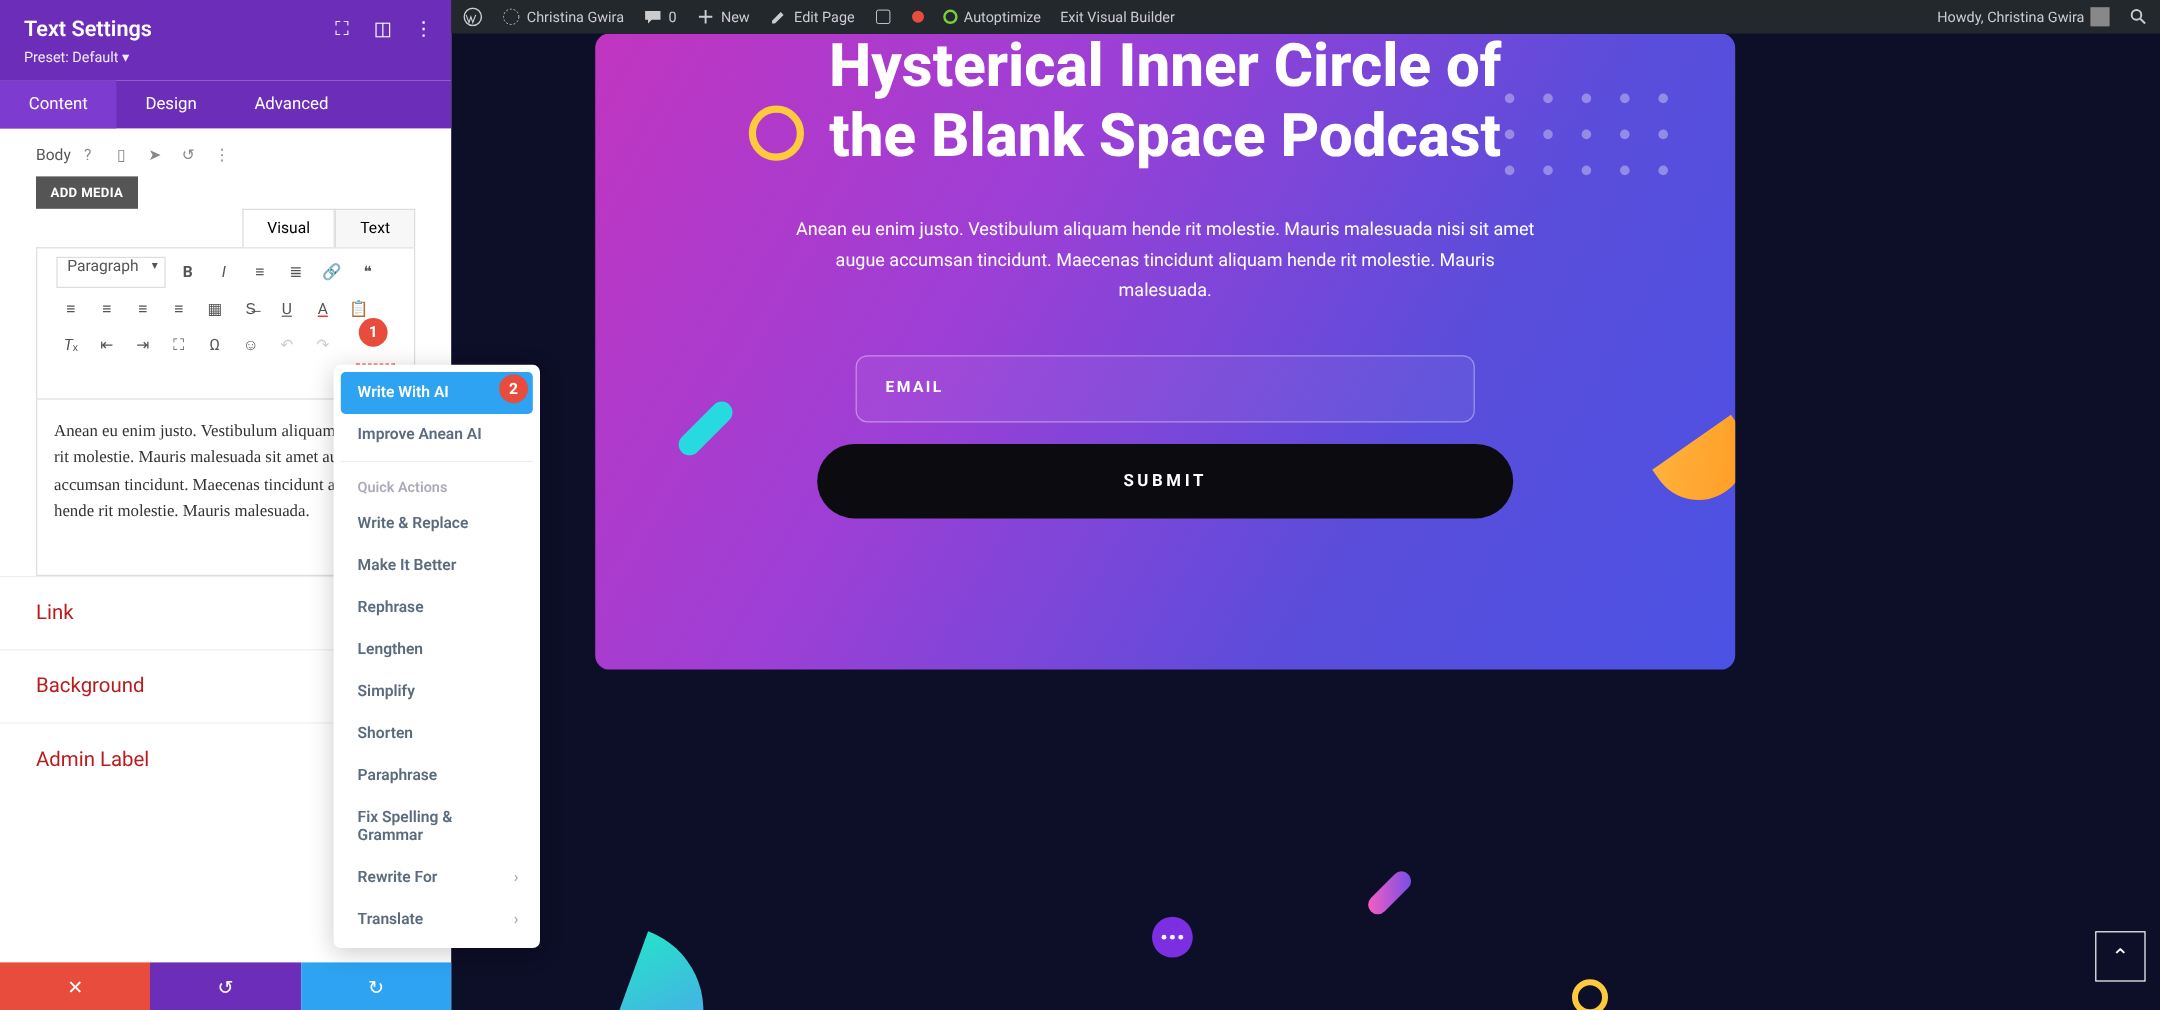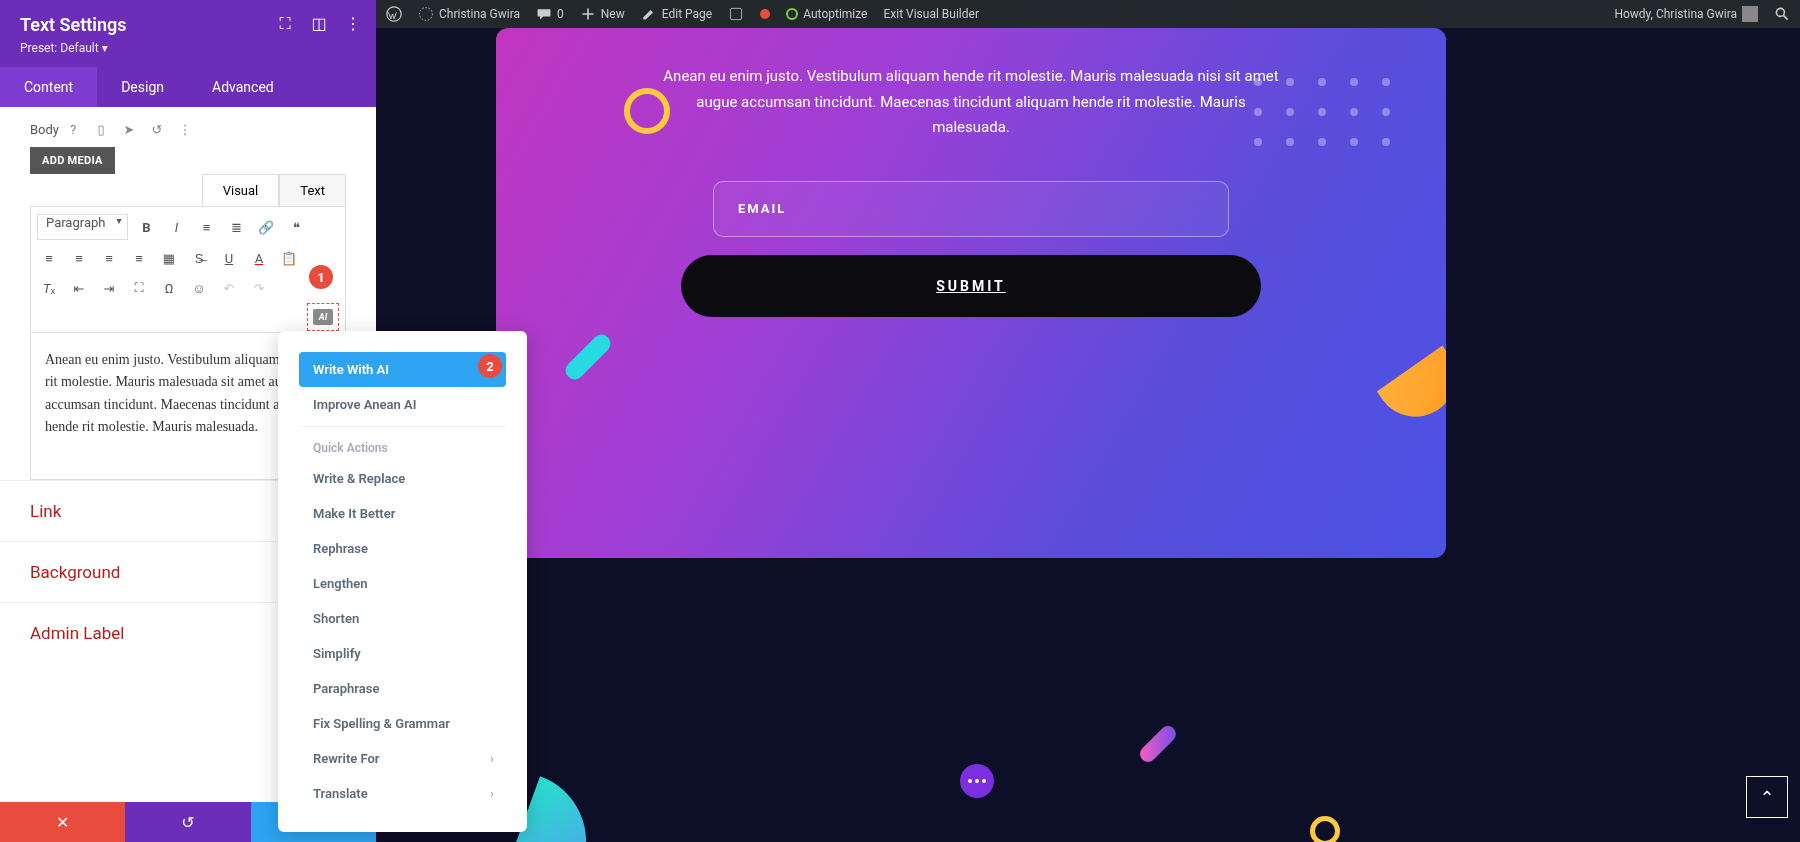--- a/index.html
+++ b/index.html
@@ -32,21 +32,21 @@
 .body-row .mini-icons { display: flex; gap: 12px; margin-left: 6px; }
 .mini-icon { width: 16px; height: 16px; display:flex; align-items:center; justify-content:center; cursor:pointer; color:#888; }
 
 .add-media { margin: 10px 0 0 30px; background: #555; color:#fff; border:none; padding:7px 12px; font-size:11px; font-weight:bold; letter-spacing:.3px; cursor:pointer; }
 
 .editor-wrap { margin: 0 30px; }
 .editor-tabs { display:flex; justify-content:flex-end; }
 .editor-tab { border:1px solid #ddd; border-bottom:none; padding:8px 20px; font-size:13px; background:#f7f7f7; cursor:pointer; }
 .editor-tab.active { background:#fff; }
 
-.toolbar { border:1px solid #ddd; background:#fff; padding:4px 6px; }
+.toolbar { border:1px solid #ddd; background:#fff; padding:4px 16px; }
 .toolbar-row { display:flex; align-items:center; gap:6px; flex-wrap:wrap; padding:3px 0; }
 .tb-btn { width:24px; height:24px; display:flex; align-items:center; justify-content:center; cursor:pointer; color:#555; font-size:13px; border-radius:2px; }
 .format-select { height:26px; border:1px solid #ddd; padding:0 22px 0 8px; font-size:13px; color:#555; background:#fff; cursor:pointer; position:relative; }
 .format-select::after { content:'▾'; position:absolute; right:6px; font-size:10px; }
 
 .ai-btn-region { position: relative; display: inline-block; }
 .ai-dashed { position:absolute; top:-6px; left:-6px; right:-6px; bottom:-6px; border:1px dashed #e74c3c; pointer-events:none; }
 .ai-btn { width:20px; height:16px; background:#8a8a8a; color:#fff; font-size:9px; font-weight:bold; display:flex; align-items:center; justify-content:center; border-radius:2px; cursor:pointer;font-style:italic; }
 
 .marker { position:absolute; width:24px; height:24px; background:#e74c3c; border-radius:50%; color:#fff; font-weight:bold; font-size:13px; display:flex; align-items:center; justify-content:center; z-index:200; }
@@ -58,34 +58,34 @@
 .help-row { text-align:right; padding:14px 30px; font-size:14px; color:#666; display:flex; justify-content:flex-end; align-items:center; gap:6px; }
 .help-q { width:16px; height:16px; background:#2ea3f2; color:#fff; border-radius:50%; font-size:11px; display:flex; align-items:center; justify-content:center; }
 
 .panel-footer { position:absolute; bottom:0; left:0; width:376px; height:40px; display:flex; }
 .footer-btn { flex:1; display:flex; align-items:center; justify-content:center; color:#fff; cursor:pointer; font-size:16px; }
 .fb-red { background:#e74c3c; }
 .fb-purple { background:#6c2eb9; }
 .fb-blue { background:#2ea3f2; }
 
 
-.ai-menu { position:absolute; top:331px; left:278px; width:249px; background:#fff; border-radius:6px; box-shadow:0 4px 20px rgba(0,0,0,.2); padding:21px; z-index:300; }
+.ai-menu { position:absolute; top:304px; left:278px; width:172px; background:#fff; border-radius:6px; box-shadow:0 4px 20px rgba(0,0,0,.2); padding:6px; z-index:300; }
 .ai-menu-item { padding:10px 14px; font-size:13px; color:#5b6b7d; cursor:pointer; border-radius:4px; position:relative; font-weight:600; }
 .ai-menu-item.highlight { background:#2ea3f2; color:#fff; }
 .ai-menu-item.sub::after { content:'›'; position:absolute; right:12px; color:#aab; }
 .ai-menu-header { padding:10px 14px 6px; font-size:12px; color:#aab; font-weight:600; }
 .ai-menu-divider { height:1px; background:#eee; margin:4px 0; }
 
 
 .preview { position:absolute; top:28px; left:376px; right:0; bottom:0; background:#0d0e27; overflow:hidden; }
 .hero-card { position:absolute; top:0; left:120px; width:950px; height:530px; background:linear-gradient(120deg,#c035c0 0%, #9d3fd6 35%, #5a4ddb 70%, #4b52e3 100%); border-radius:12px; padding:0 60px; color:#fff; text-align:center; overflow:hidden; }
 .hero-title { font-size:50px; font-weight:800; line-height:1.15; margin-top:0; }
 .hero-para { font-size:15px; line-height:1.7; margin:36px auto 0; max-width:620px; }
 .email-input { width:516px; height:56px; margin:40px auto 16px; border:1px solid rgba(255,255,255,.4); border-radius:10px; background:rgba(255,255,255,.05); padding:0 24px; color:#fff; font-size:13px; letter-spacing:2px; font-weight:bold; display:flex; align-items:center; }
-.submit-btn { width:580px; height:62px; margin:18px auto 0; background:#0c0c10; border-radius:40px; color:#fff; font-weight:bold; letter-spacing:3px; font-size:14px; display:flex; align-items:center; justify-content:center; cursor:pointer;text-decoration:underline; }
+.submit-btn { width:580px; height:62px; margin:18px auto 0; background:#0c0c10; border-radius:40px; color:#fff; font-weight:bold; letter-spacing:3px; font-size:14px; display:flex; align-items:center; justify-content:center; cursor:pointer; }
 
 
 .ring { position:absolute; border-radius:50%; }
 .yellow-ring { width:46px; height:46px; border:6px solid #fdca3d; top:60px; left:128px; }
 .cyan-pill { position:absolute; width:56px; height:18px; background:#27d9e0; border-radius:10px; transform:rotate(-45deg); top:320px; left:64px; }
 .dots { position:absolute; top:50px; right:54px; display:grid; grid-template-columns:repeat(5,10px); gap:22px; }
 .dot { width:8px; height:8px; background:rgba(255,255,255,.35); border-radius:50%; }
 .orange-shape { position:absolute; width:80px; height:50px; background:linear-gradient(135deg,#ffb13d,#ff9a1f); border-radius:0 0 80px 80px; transform:rotate(-35deg); top:336px; right:-18px; }
 
 .pink-pill { position:absolute; width:44px; height:16px; background:linear-gradient(135deg,#ff5fc1,#6d4de6); border-radius:10px; transform:rotate(-45deg); bottom:90px; left:760px; }
@@ -267,22 +267,22 @@
     <span>Write With AI</span>
     <div class="marker" style="top:2px; right:4px;">2</div>
   </div>
   <div class="ai-menu-item">Improve Anean AI</div>
   <div class="ai-menu-divider"></div>
   <div class="ai-menu-header">Quick Actions</div>
   <div class="ai-menu-item">Write &amp; Replace</div>
   <div class="ai-menu-item">Make It Better</div>
   <div class="ai-menu-item">Rephrase</div>
   <div class="ai-menu-item">Lengthen</div>
+  <div class="ai-menu-item">Simplify</div>
   <div class="ai-menu-item">Shorten</div>
-  <div class="ai-menu-item">Simplify</div>
   <div class="ai-menu-item">Paraphrase</div>
   <div class="ai-menu-item">Fix Spelling &amp; Grammar</div>
   <div class="ai-menu-item sub">Rewrite For</div>
   <div class="ai-menu-item sub">Translate</div>
 </div>
 
 <div class="preview">
   <div class="hero-card">
     <div class="ring yellow-ring"></div>
     <div class="cyan-pill"></div>
@@ -297,20 +297,24 @@
         <span class="dot"></span>
         <span class="dot"></span>
         <span class="dot"></span>
       <span class="dot"></span>
         <span class="dot"></span>
         <span class="dot"></span>
         <span class="dot"></span>
         <span class="dot"></span>
     </div>
     <div class="orange-shape"></div>
+    <h1 class="hero-title">
+      <span>Hysterical Inner Circle of</span><br>
+      <span>the Blank Space Podcast</span>
+    </h1>
     <p class="hero-para">Anean eu enim justo. Vestibulum aliquam hende rit molestie. Mauris malesuada nisi sit amet augue accumsan tincidunt. Maecenas tincidunt aliquam hende rit molestie. Mauris malesuada.</p>
     <div class="email-input">EMAIL</div>
     <div class="submit-btn">SUBMIT</div>
   </div>
 
   <div class="pink-pill"></div>
   <div class="teal-quarter"></div>
   <div class="yellow-ring-sm"></div>
 
   <div class="fab">

